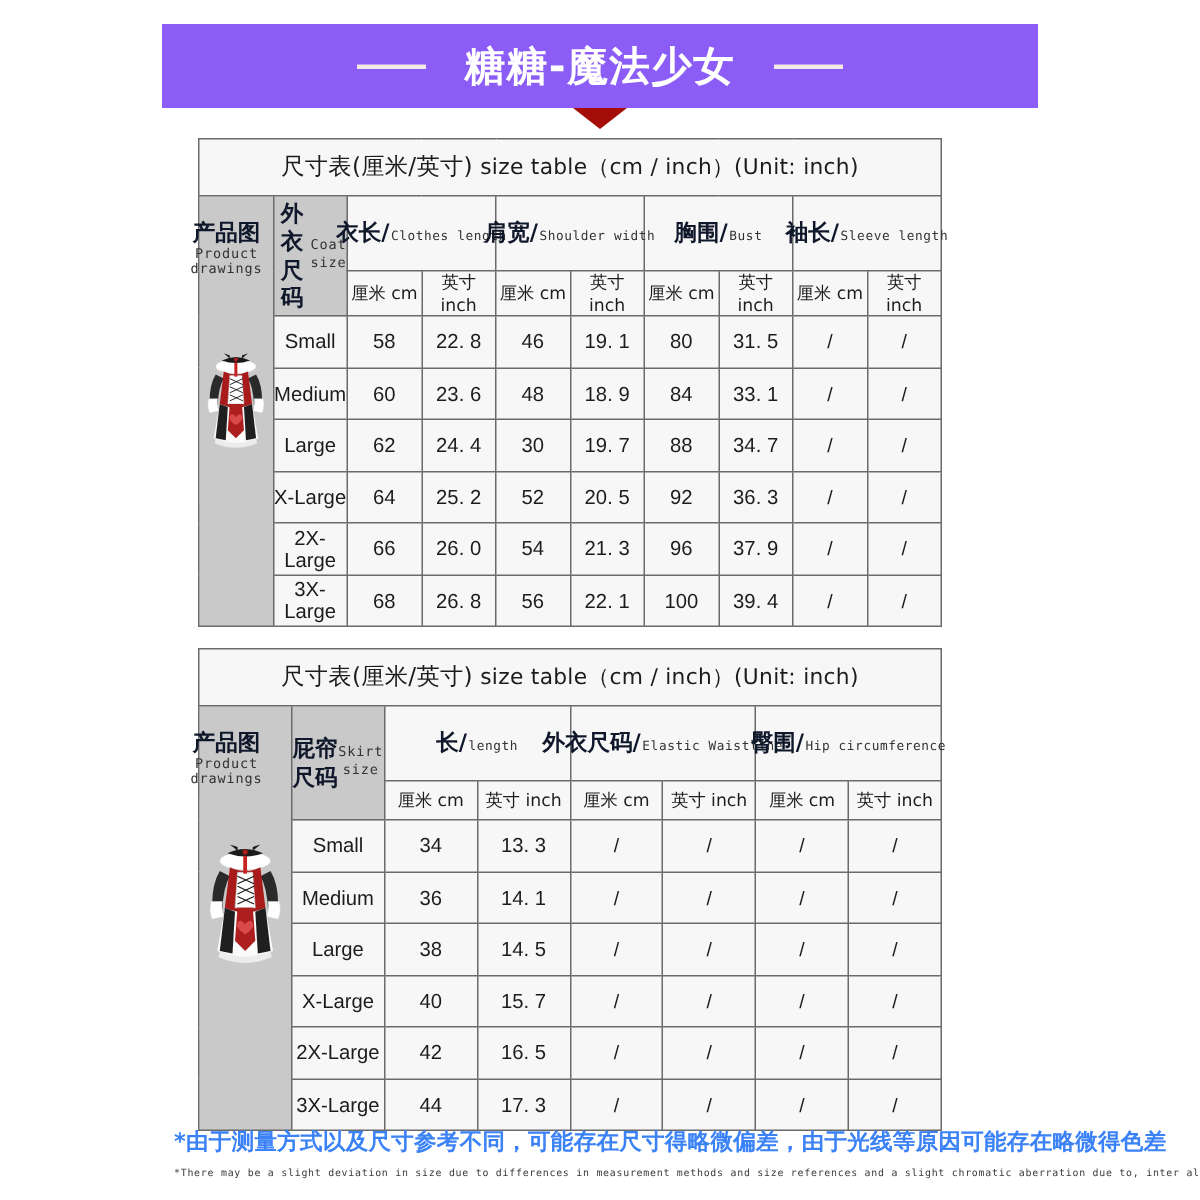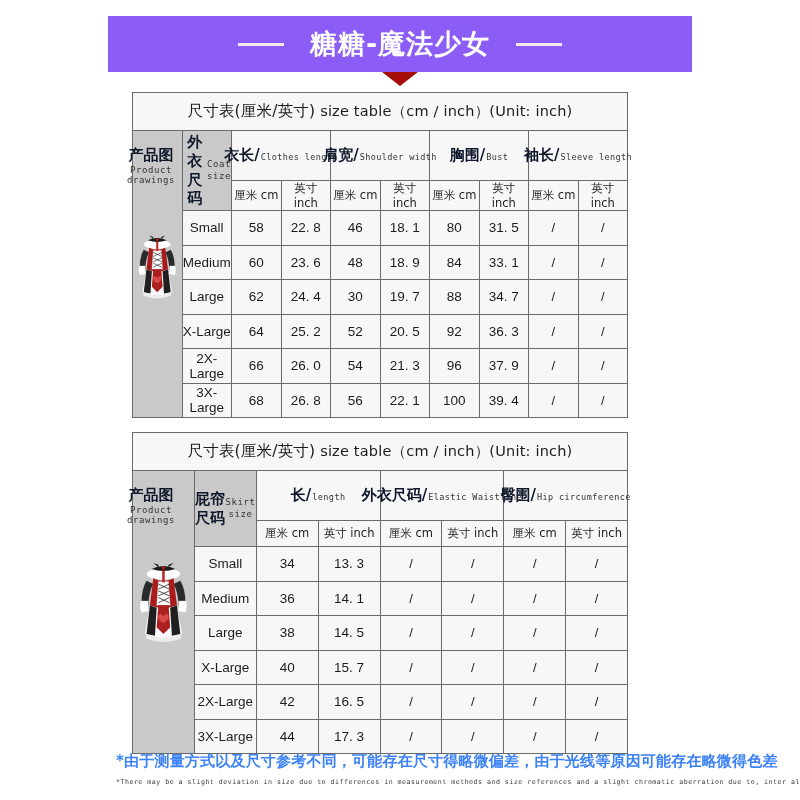--- a/index.html
+++ b/index.html
@@ -270,21 +270,21 @@
       <td class="unit-cell" style="width:58px;">英寸 inch</td>
       <td class="unit-cell" style="width:55px;">厘米 cm</td>
       <td class="unit-cell" style="width:55px;">英寸 inch</td>
     </tr>
 
     <tr>
       <td class="data-cell size-name">Small</td>
       <td class="data-cell">58</td>
       <td class="data-cell">22. 8</td>
       <td class="data-cell">46</td>
-      <td class="data-cell">18. 1</td>
+      <td class="data-cell">19. 1</td>
       <td class="data-cell">80</td>
       <td class="data-cell">31. 5</td>
       <td class="data-cell slash">/</td>
       <td class="data-cell slash">/</td>
     </tr>
     <tr>
       <td class="data-cell size-name">Medium</td>
       <td class="data-cell">60</td>
       <td class="data-cell">23. 6</td>
       <td class="data-cell">48</td>

